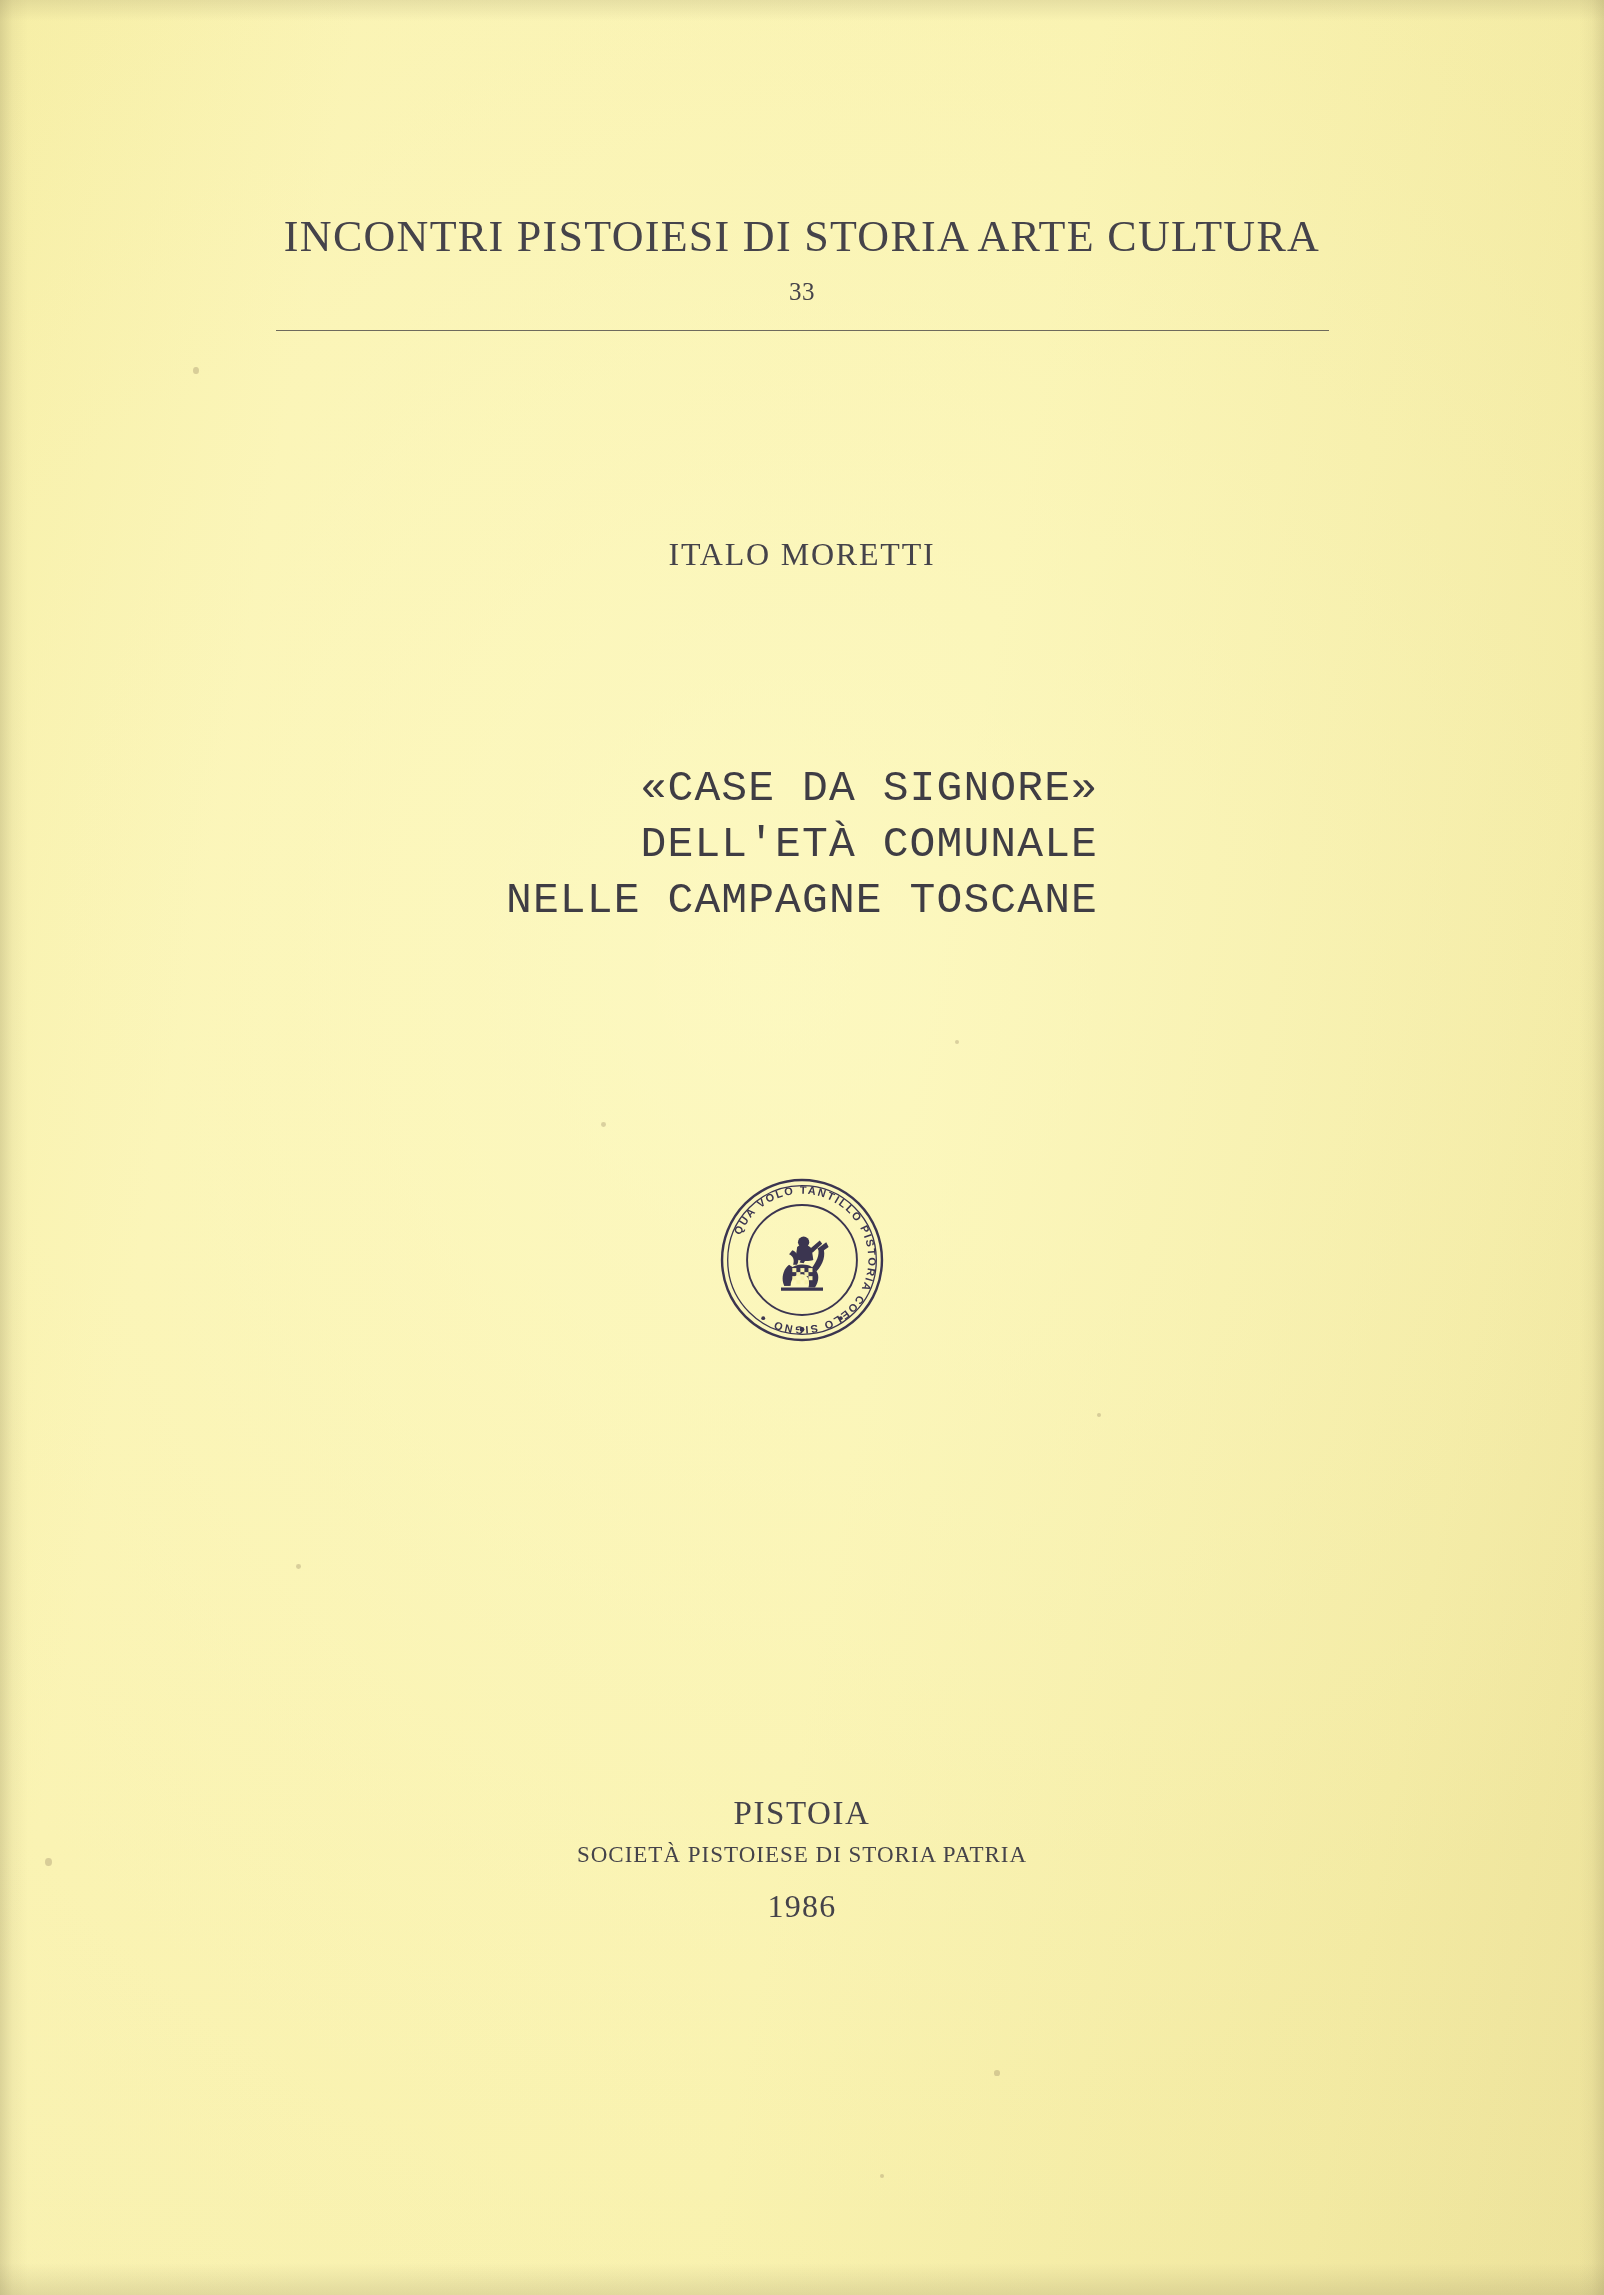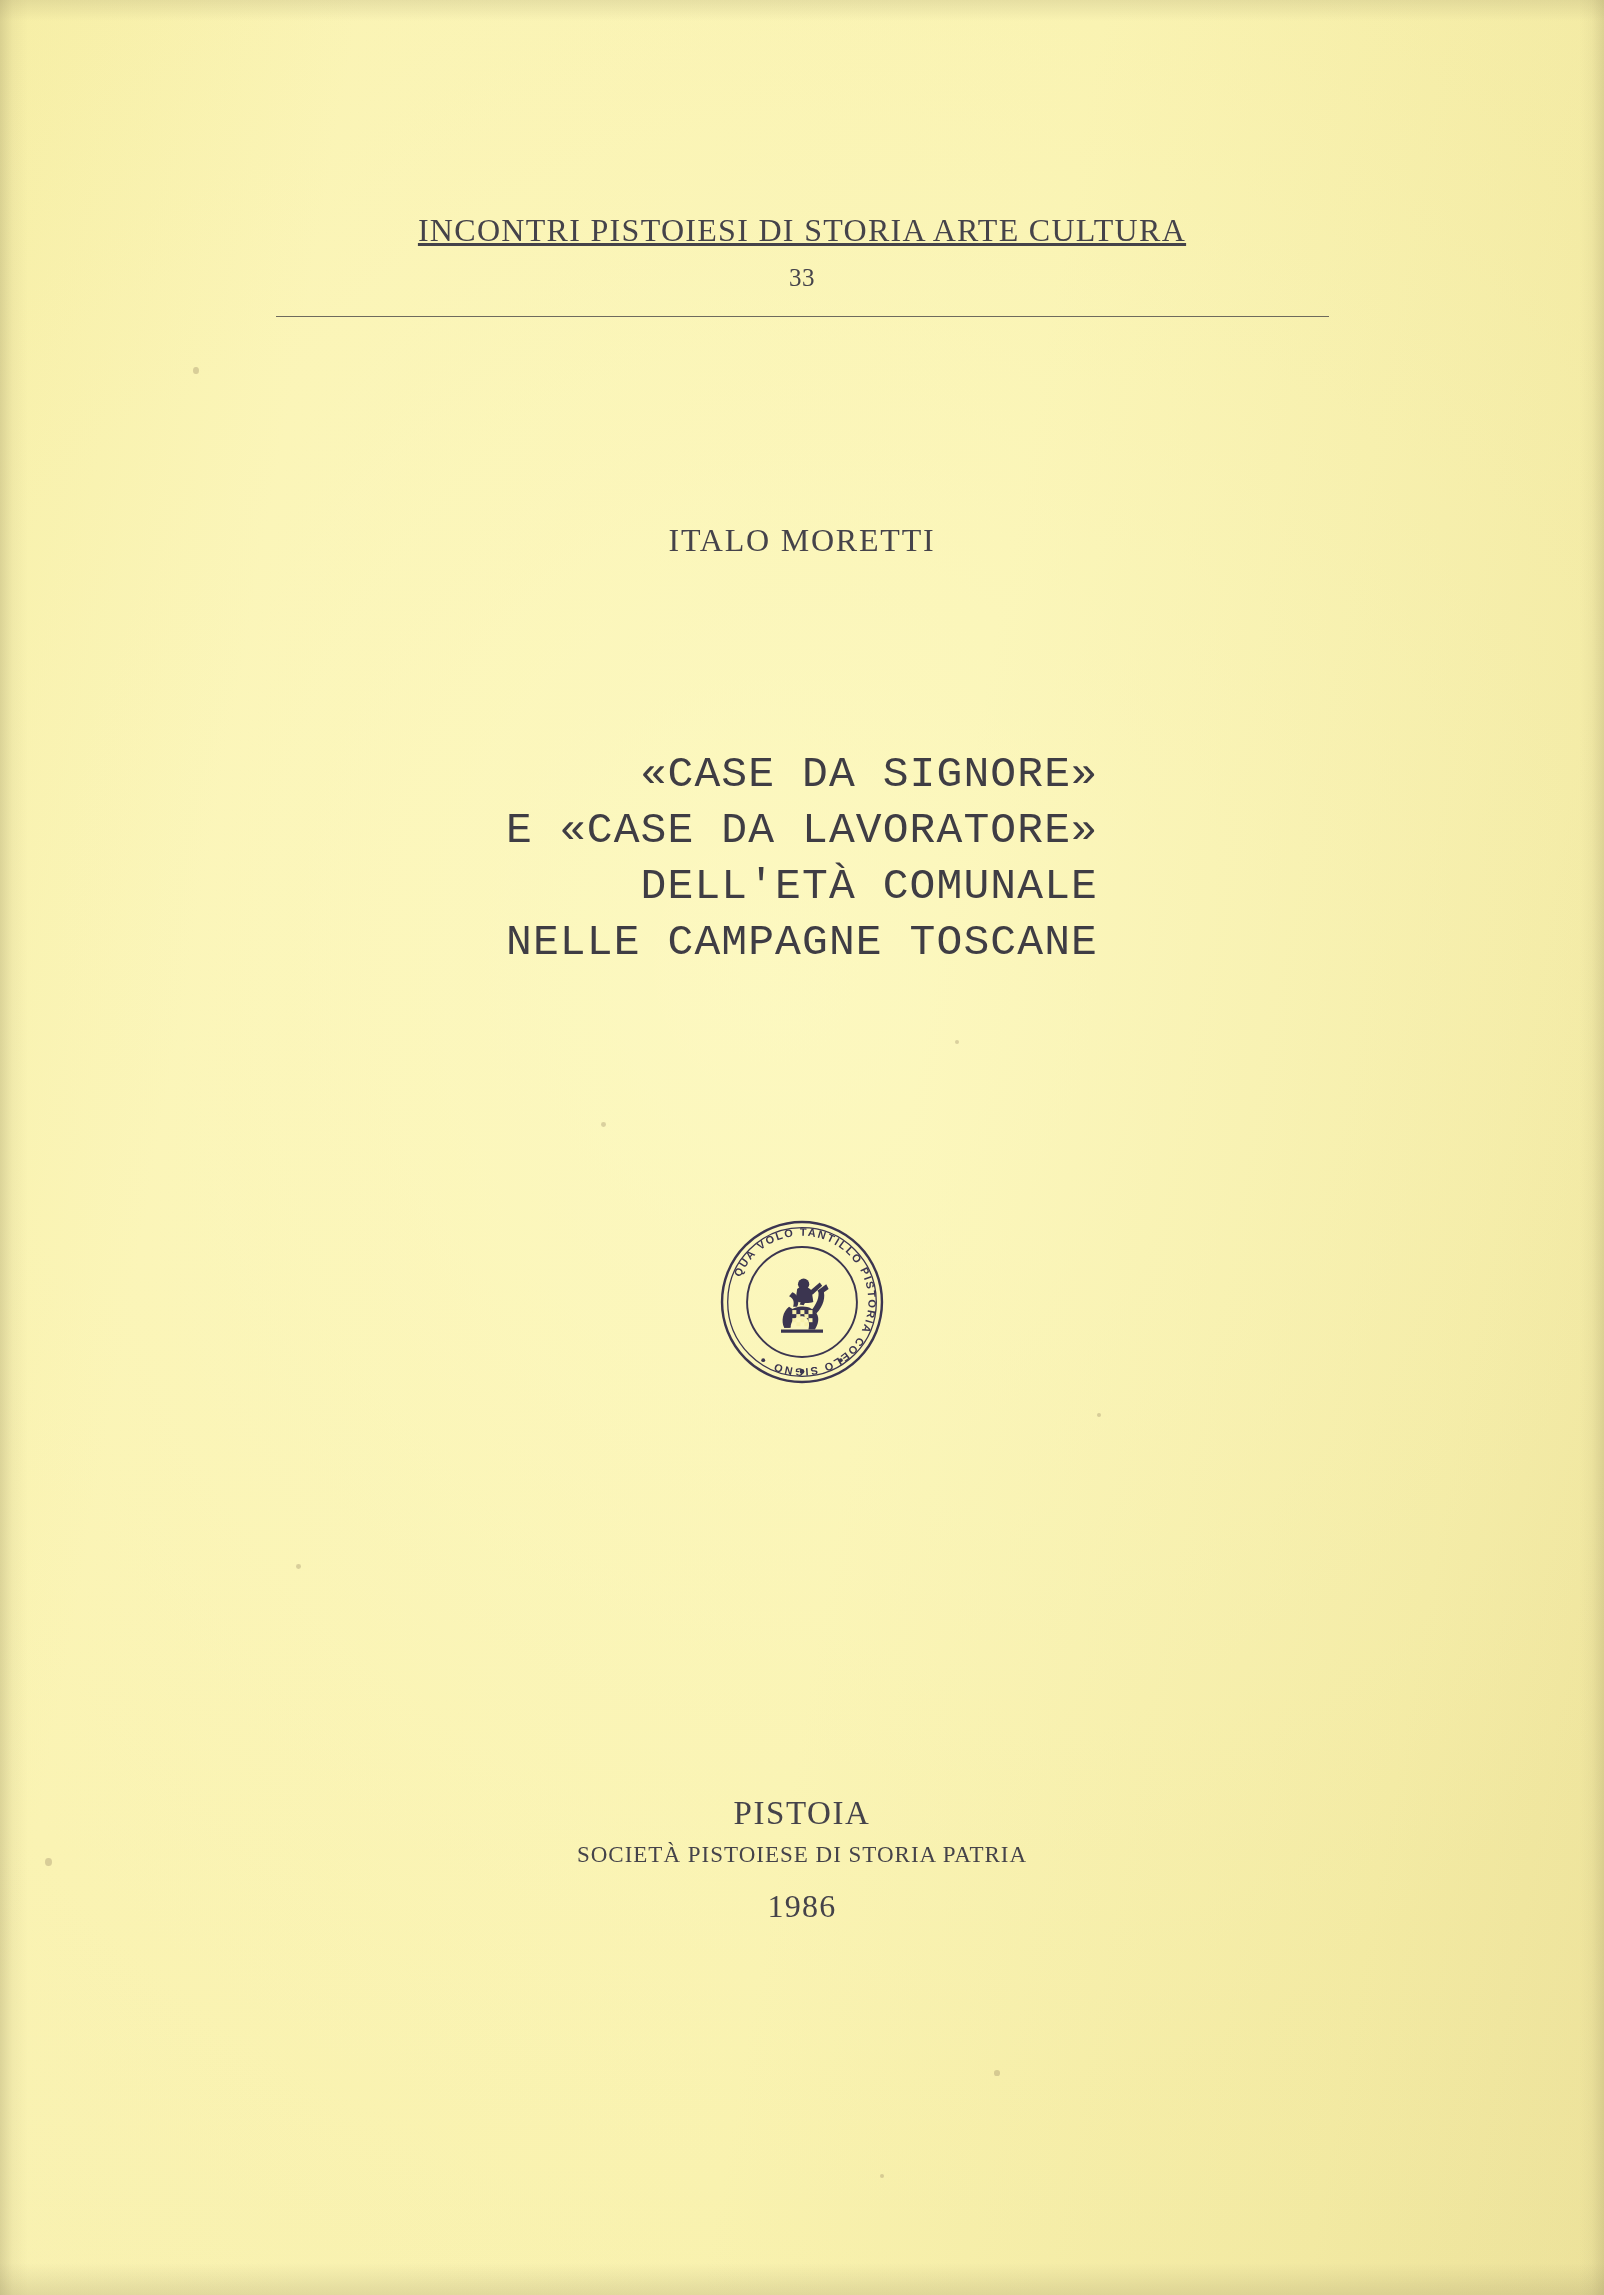--- a/index.html
+++ b/index.html
@@ -52,25 +52,24 @@
     flex-direction: column;
     align-items: center;
   }
 
   .series-block {
     width: 1053px;
     margin-top: 212px;
     text-align: center;
   }
   .series-title {
-    font-size: 32px;
+    font-size: 44px;
     letter-spacing: 1.3px;
     color: #45434a;
     line-height: 1.15;
-    text-decoration: underline;
   }
   .series-number {
     font-size: 25px;
     margin-top: 15px;
     letter-spacing: 0.4px;
     color: #45434a;
   }
   .rule {
     width: 1053px;
     height: 1.6px;
@@ -164,21 +163,20 @@
     <div class="series-title">INCONTRI PISTOIESI DI STORIA ARTE CULTURA</div>
     <div class="series-number">33</div>
   </div>
 
   <div class="rule"></div>
 
   <div class="author">ITALO MORETTI</div>
 
   <div class="title-block">
     <div>«CASE DA SIGNORE»</div>
-    <div>E «CASE DA LAVORATORE»</div>
     <div>DELL'ETÀ COMUNALE</div>
     <div>NELLE CAMPAGNE TOSCANE</div>
   </div>
 
   <div class="emblem-wrap">
     <div class="emblem">
       <svg width="168" height="168" viewBox="0 0 208 208" aria-hidden="true">
         <defs>
           <path id="mottoPath" d="M 104,104 m -82,0 a 82,82 0 1,1 164,0 a 82,82 0 1,1 -164,0" fill="none"></path>
         </defs>

